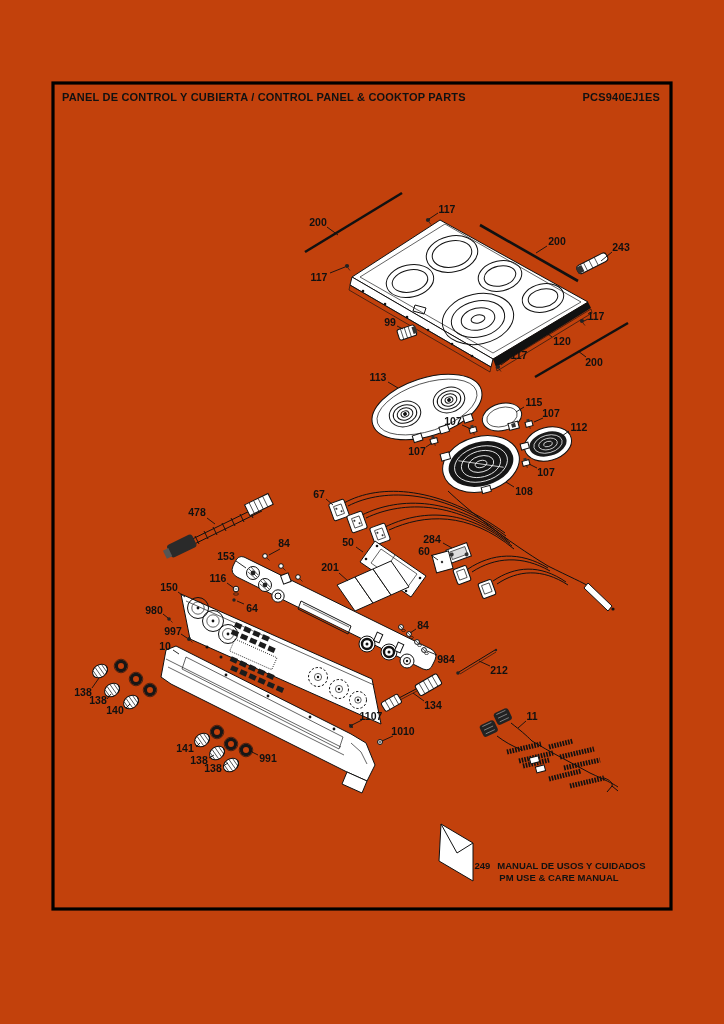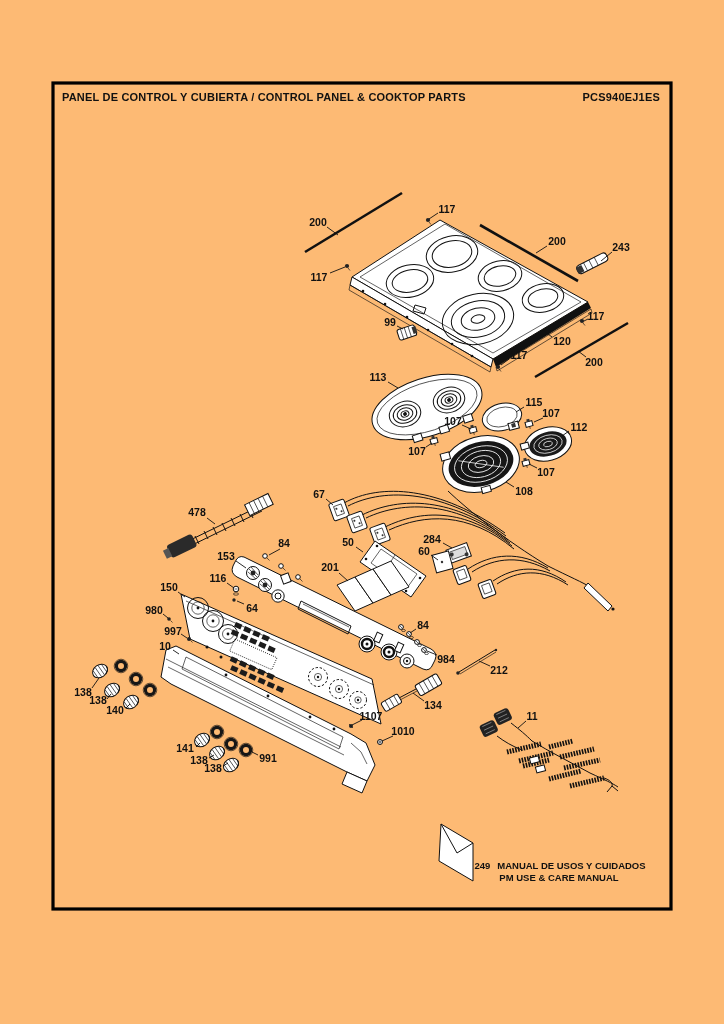--- a/index.html
+++ b/index.html
@@ -1,16 +1,16 @@
 <!DOCTYPE html>
 <html><head>
 <meta charset="utf-8">
 <style>
   html,body{margin:0;padding:0;background:#fff;}
-  .page{position:relative;width:724px;height:1024px;background:#fdba74;overflow:hidden;
+  .page{position:relative;width:724px;height:1024px;background:#c2410c;overflow:hidden;
         font-family:"Liberation Sans",sans-serif;}
   svg text{font-family:"Liberation Sans",sans-serif;fill:#111;}
   .t-title{font-size:11px;font-weight:bold;letter-spacing:.2px;}
   .t-note{font-size:9.5px;font-weight:bold;}
   text.callout{font-size:10.5px;font-weight:bold;text-anchor:middle;}
   line.leader{stroke:#111;stroke-width:.9;}
   .ln{stroke:#111;fill:none;stroke-width:1;}
   .thin{stroke-width:.65;}
   .fw{fill:#fff;stroke:#111;stroke-width:1;}
   .strip{stroke:#111;stroke-width:2.6;}

